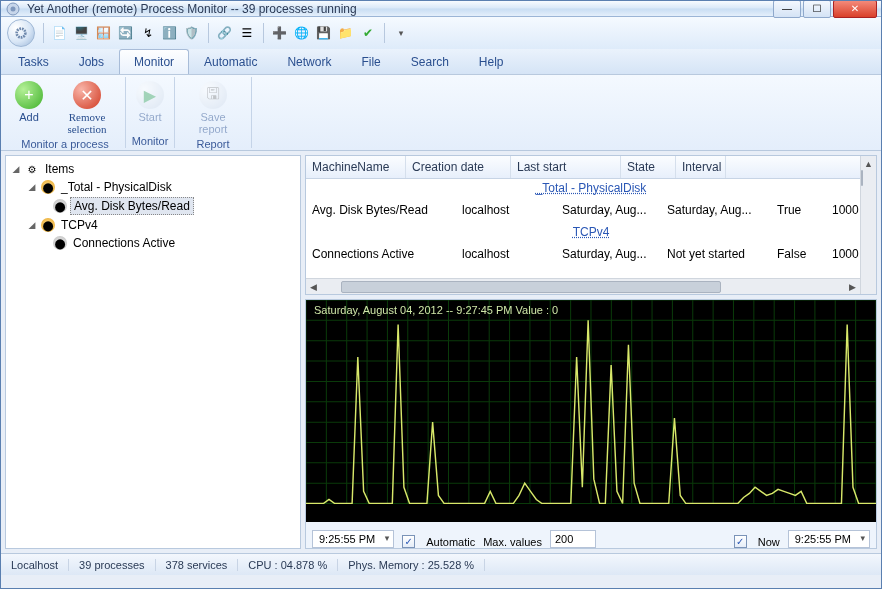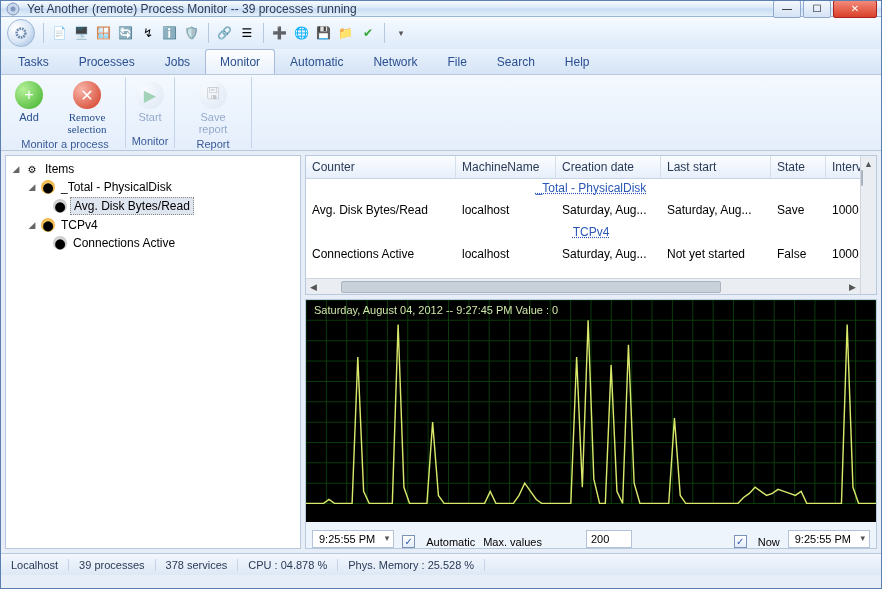--- a/index.html
+++ b/index.html
@@ -58,21 +58,21 @@
 .scroll-h .arr,.scroll-v .arr{width:15px;height:15px;display:flex;align-items:center;justify-content:center;font-size:9px;color:#555;cursor:pointer;}
 
 .chart-wrap { flex:1; background:#fff; border:1px solid #b8c9de; margin-top:4px; display:flex; flex-direction:column;}
 .chart { flex:1; background:#000; position:relative; overflow:hidden;}
 .chart-overlay{ position:absolute; top:4px; left:8px; color:#cfe6a8; font-size:11px; z-index:2;}
 .chart svg { position:absolute; inset:0;}
 .chart-controls { height:26px; display:flex; align-items:flex-end; gap:8px; padding:0 6px; font-size:11px; background:#eef4fc;}
 .time-box { background:#fff; border:1px solid #b5c3d8; padding:2px 18px 2px 6px; font-size:11px; position:relative; cursor:pointer;}
 .time-box:after{content:"▾"; position:absolute; right:4px; top:2px; font-size:9px; color:#555;}
 .cb { width:13px;height:13px;border:1px solid #7a93b8;background:linear-gradient(#fff,#e5edf8); display:inline-flex;align-items:center;justify-content:center;font-size:10px;color:#2a57b5;margin-right:3px;cursor:pointer;}
-.val-input { width:46px; border:1px solid #b5c3d8; padding:2px 4px; font-size:11px;margin-left:36px;}
+.val-input { width:46px; border:1px solid #b5c3d8; padding:2px 4px; font-size:11px;}
 
 .statusbar { height:22px; background:linear-gradient(#f3f7fd,#dde8f6); border-top:1px solid #b8c9de; display:flex; align-items:center; font-size:11px; color:#2a3a55;}
 .statusbar > div { padding:0 10px; border-right:1px solid #c8d4e5;}
 </style>
 </head>
 <body>
 
 <div class="titlebar">
   <span class="titlebar-icon">
     <svg viewBox="0 0 16 16">
@@ -108,21 +108,20 @@
   <span class="mini-icon">🌐</span>
   <span class="mini-icon">💾</span>
   <span class="mini-icon">📁</span>
   <span class="mini-icon" style="color:#3a3">✔</span>
   <span class="sep-v"></span>
   <span class="mini-icon" style="font-size:9px;color:#555">▾</span>
 </div>
 
 <div class="menubar" id="menubar">
     <div class="menu-item">Tasks</div>
-    <div class="menu-item">Processes</div>
     <div class="menu-item">Jobs</div>
     <div class="menu-item active">Monitor</div>
     <div class="menu-item">Automatic</div>
     <div class="menu-item">Network</div>
     <div class="menu-item">File</div>
     <div class="menu-item">Search</div>
     <div class="menu-item">Help</div>
   </div>
 
 <div class="ribbon" id="ribbon">
@@ -184,35 +183,34 @@
         <div class="tree-node indent2">
           <span class="tree-icon" style="background:radial-gradient(#eee,#bbb);border-radius:50%">⬤</span>
           <span class="tree-label">Connections Active</span>
         </div>
       </div>
   </div>
 
   <div class="right-pane">
     <div class="grid">
       <div class="grid-header" id="grid-header">
-          <div class="col-counter">Counter</div>
           <div class="col-machine">MachineName</div>
           <div class="col-created">Creation date</div>
           <div class="col-last">Last start</div>
           <div class="col-state">State</div>
           <div class="col-interval">Interval</div>
         </div>
       <div class="grid-body" id="grid-body">
           <div class="grid-group">_Total - PhysicalDisk</div>
           <div class="grid-row">
             <div class="col-counter">Avg. Disk Bytes/Read</div>
             <div class="col-machine">localhost</div>
             <div class="col-created">Saturday, Aug...</div>
             <div class="col-last">Saturday, Aug...</div>
-            <div class="col-state">Save</div>
+            <div class="col-state">True</div>
             <div class="col-interval">1000</div>
           </div>
           <div class="grid-group">TCPv4</div>
           <div class="grid-row">
             <div class="col-counter">Connections Active</div>
             <div class="col-machine">localhost</div>
             <div class="col-created">Saturday, Aug...</div>
             <div class="col-last">Not yet started</div>
             <div class="col-state">False</div>
             <div class="col-interval">1000</div>

